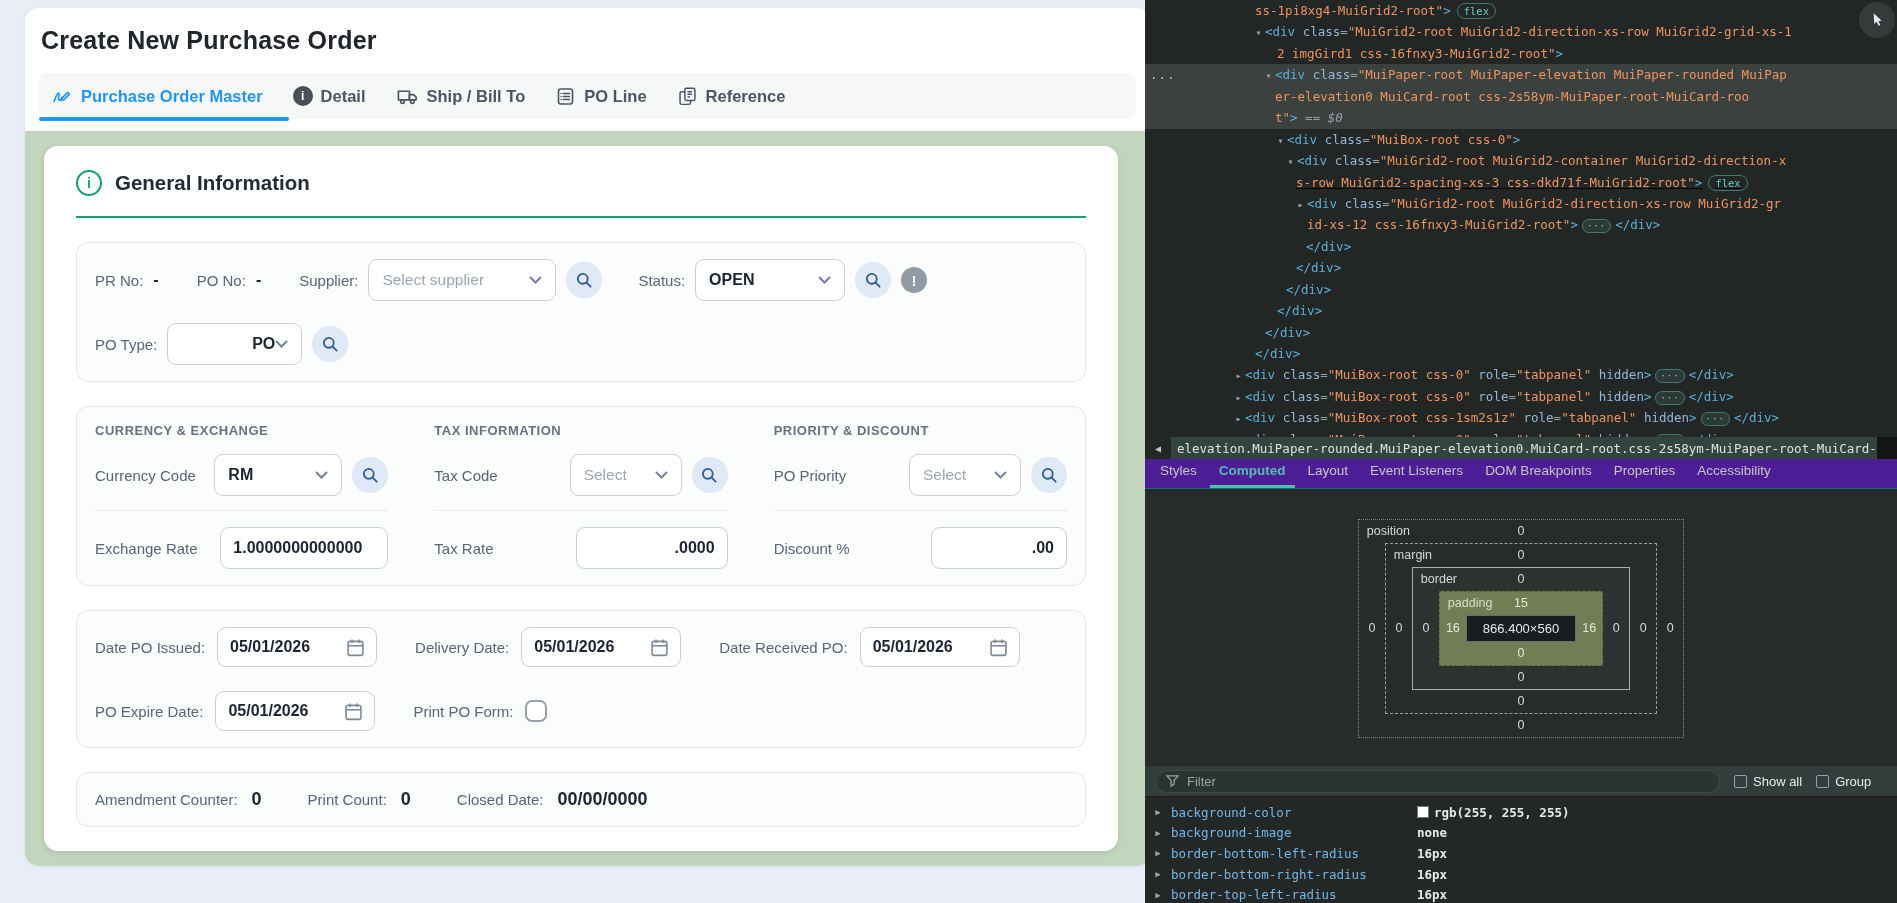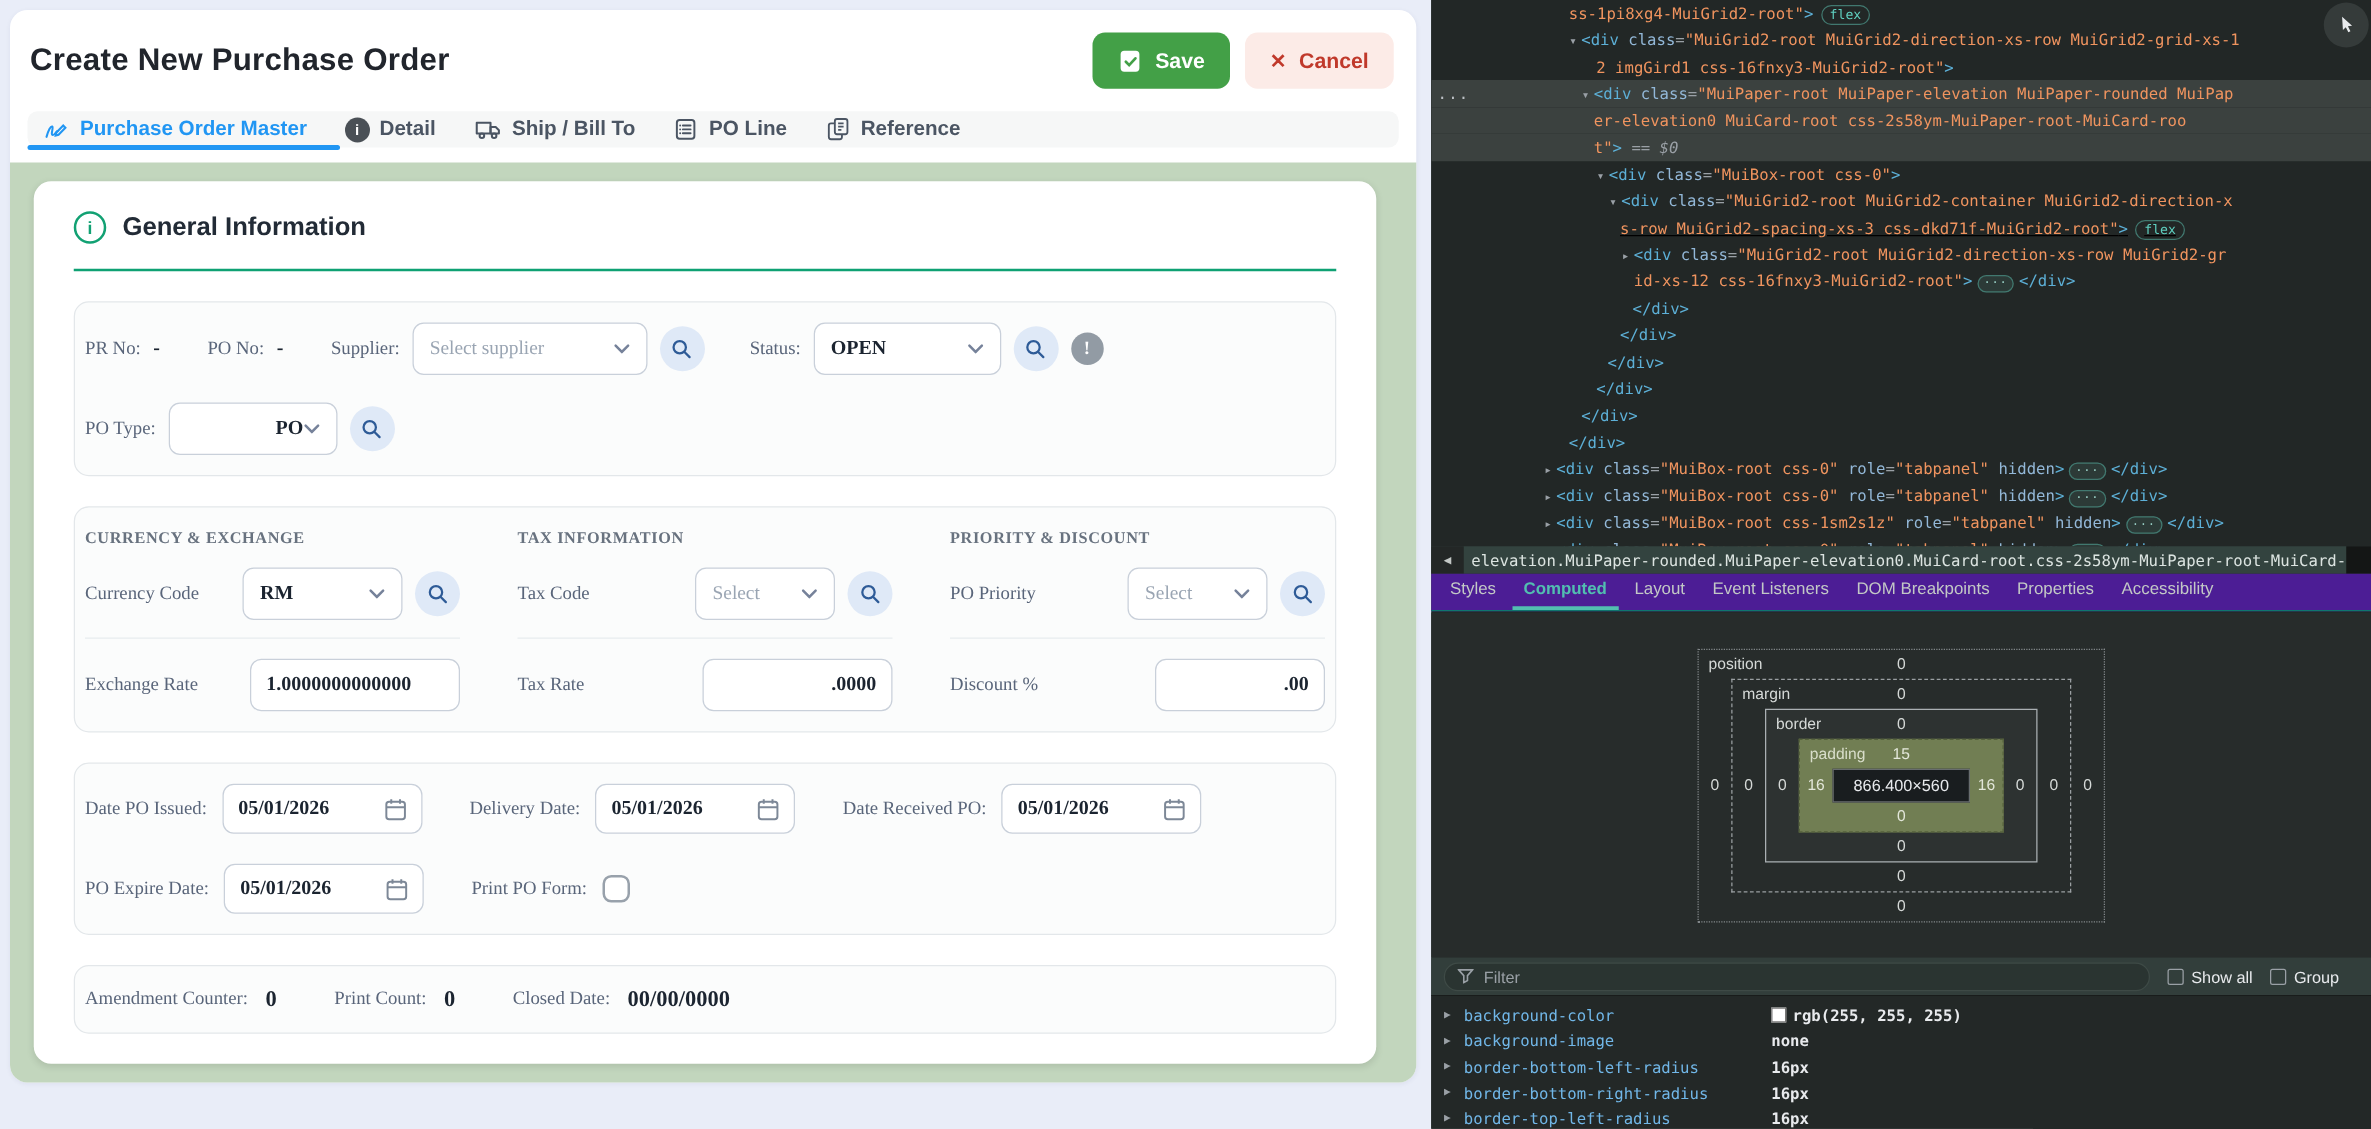--- a/index.html
+++ b/index.html
@@ -1,19 +1,19 @@
 <!DOCTYPE html>
 <html><head>
 <meta charset="utf-8">
 <style>
   * { margin:0; padding:0; box-sizing:border-box; }
   html,body { width:1897px; height:903px; overflow:hidden; font-family:"Liberation Sans", sans-serif; background:#e9edf8; }
 
   
-  .app { position:absolute; left:0; top:0; width:1145px; height:903px; background:#e9edf8; }
+  .app { position:absolute; left:17px; top:0; width:1145px; height:903px; background:#e9edf8; }
   .app-card { position:absolute; left:8px; top:8px; width:1125px; height:858px; background:#fff; border-radius:14px; display:flex; flex-direction:column; box-shadow:0 1px 4px rgba(30,40,80,.06); }
   .app-header { display:flex; align-items:center; justify-content:space-between; padding:18px 18px 8px 16px; }
   .page-title { font-size:25px; font-weight:bold; color:#21252c; letter-spacing:.2px; }
   .hdr-buttons { display:flex; gap:12px; }
   .btn { display:flex; align-items:center; gap:10px; height:45px; border-radius:10px; font-size:17px; font-weight:bold; border:none; cursor:pointer; padding:0 20px; }
   .btn-save { background:#43a047; color:#fff; }
   .btn-cancel { background:#fcebe7; color:#c0392b; }
   .btn-cancel .x { font-size:16px; font-weight:bold; }
 
   .tab-strip { position:relative; margin:10px 14px 0 14px; height:48px; background:#f6f7f7; border-radius:8px; display:flex; align-items:center; gap:30px; padding:0 12px; }
@@ -23,21 +23,21 @@
   .tab-underline { position:absolute; left:0; bottom:-2px; width:250px; height:4px; background:#2196f3; border-radius:2px; }
   .info-badge { width:20px; height:20px; border-radius:50%; background:#4a5056; color:#fff; font-size:12px; font-weight:bold; display:flex; align-items:center; justify-content:center; }
 
   .green-panel { flex:1; margin-top:12px; background:#c2d6bd; border-radius:0 0 14px 14px; padding:15px 32px 15px 19px; }
   .gi-card { width:100%; height:100%; background:#fff; border-radius:14px; box-shadow:0 2px 6px rgba(0,0,0,.10); padding:24px 32px; overflow:hidden; }
   .gi-head { display:flex; align-items:center; gap:13px; }
   .gi-icon { width:26px; height:26px; border-radius:50%; border:2.5px solid #12a173; color:#12a173; font-weight:bold; font-size:14px; display:flex; align-items:center; justify-content:center; }
   .gi-title { font-size:20.5px; font-weight:bold; color:#222b36; }
   .gi-hr { margin-top:20px; border:none; border-top:2px solid #0fa173; }
 
-  .fbox { margin-top:24px; background:#fbfcfc; border:1px solid #e3e7ea; border-radius:12px; padding:16px 8px;font-family:Liberation Serif, serif; }
+  .fbox { margin-top:24px; background:#fbfcfc; border:1px solid #e3e7ea; border-radius:12px; padding:16px 18px; }
   .frow { display:flex; align-items:center; }
   .flabel { font-size:15px; color:#59657a; white-space:nowrap; }
   .fval { font-size:16px; font-weight:bold; color:#1b2430; }
   .sel { height:42px; background:#fff; border:1px solid #c9d0da; border-radius:9px; display:flex; align-items:center; justify-content:space-between; padding:0 13px; cursor:pointer; }
   .sel .sval { font-size:16px; font-weight:bold; color:#1b2430; }
   .sel .sph { font-size:15.5px; color:#9aa5b3; }
   .inp { height:42px; background:#fff; border:1px solid #c9d0da; border-radius:9px; display:flex; align-items:center; padding:0 12px; font-size:16px; font-weight:bold; color:#1b2430; overflow:hidden; white-space:nowrap; }
   .inp.right { justify-content:flex-end; }
   .searchbtn { width:36px; height:36px; border-radius:50%; background:#dfe9f7; display:flex; align-items:center; justify-content:center; cursor:pointer; flex:none; }
   .warnicon { width:26px; height:26px; border-radius:50%; background:#929ba4; color:#fff; font-weight:bold; font-size:15px; display:flex; align-items:center; justify-content:center; }
@@ -103,35 +103,20 @@
   .swatch { display:inline-block; width:12px; height:12px; background:#fff; border:1px solid #777; }
 </style>
 </head>
 <body>
 
 <div class="app">
   <div class="app-card">
 
     <div class="app-header">
       <div class="page-title">Create New Purchase Order</div>
-      <div class="hdr-buttons">
-        <button class="btn btn-save">
-          <span style="display:flex;">
-            <svg width="20" height="20" viewBox="0 0 24 24">
-                <rect x="3" y="2" width="18" height="20" rx="3.5" fill="#fff"></rect>
-                <path d="M8 12.5l3.2 3.2 6-6.5" stroke="#43a047" stroke-width="2.6" fill="none" stroke-linecap="round"></path>
-              </svg>
-          </span>
-          <span>Save</span>
-        </button>
-        <button class="btn btn-cancel">
-          <span class="x">✕</span>
-          <span>Cancel</span>
-        </button>
-      </div>
     </div>
 
     <div class="tab-strip">
       <div class="app-tab active">
         <span style="display:flex;">
           <svg width="22" height="22" viewBox="0 0 24 24" fill="none" stroke="currentColor" stroke-width="1.8" stroke-linecap="round">
               <path d="M3.5 18c1.6-5.5 3.6-9.6 5-9s-1.7 7 .4 7.4c1.8.4 2.8-3.4 4.3-3.4"></path>
               <path d="M14 16.2l6-6.2-1.9-1.9-6 6.2-.6 2.5z"></path>
             </svg>
         </span>

